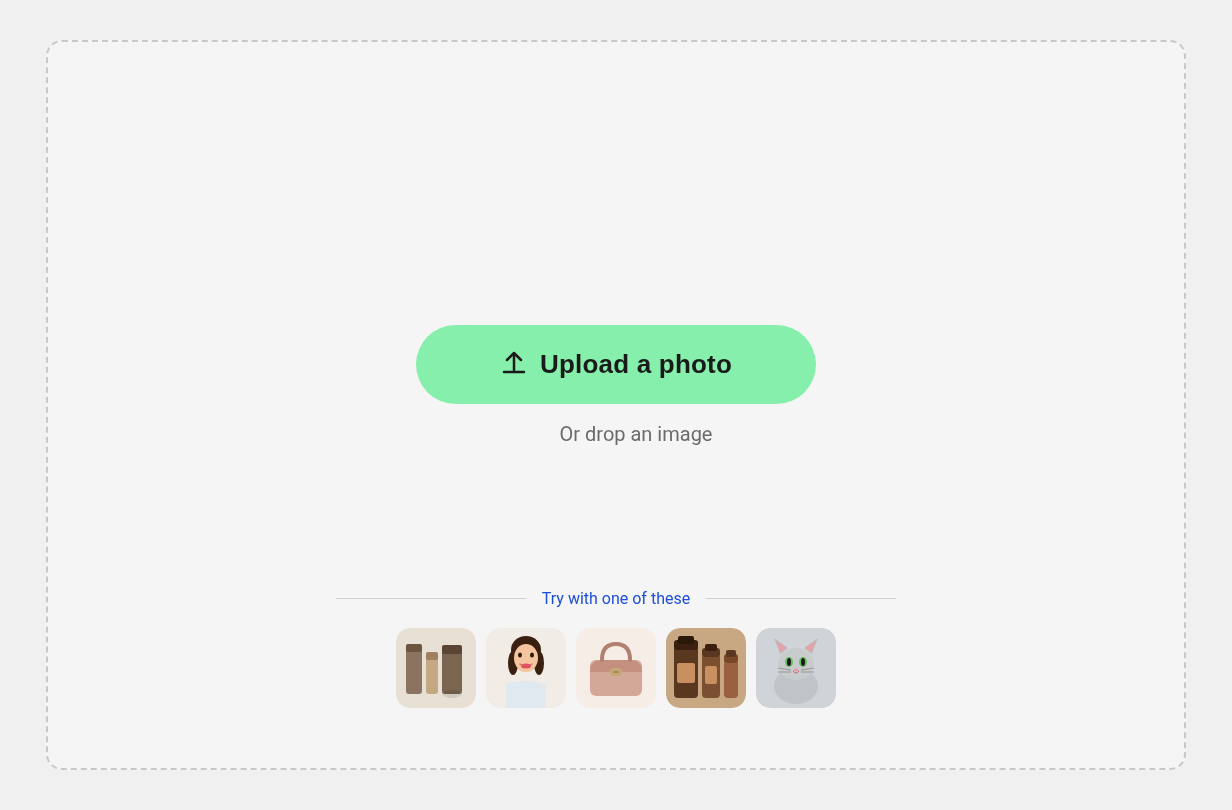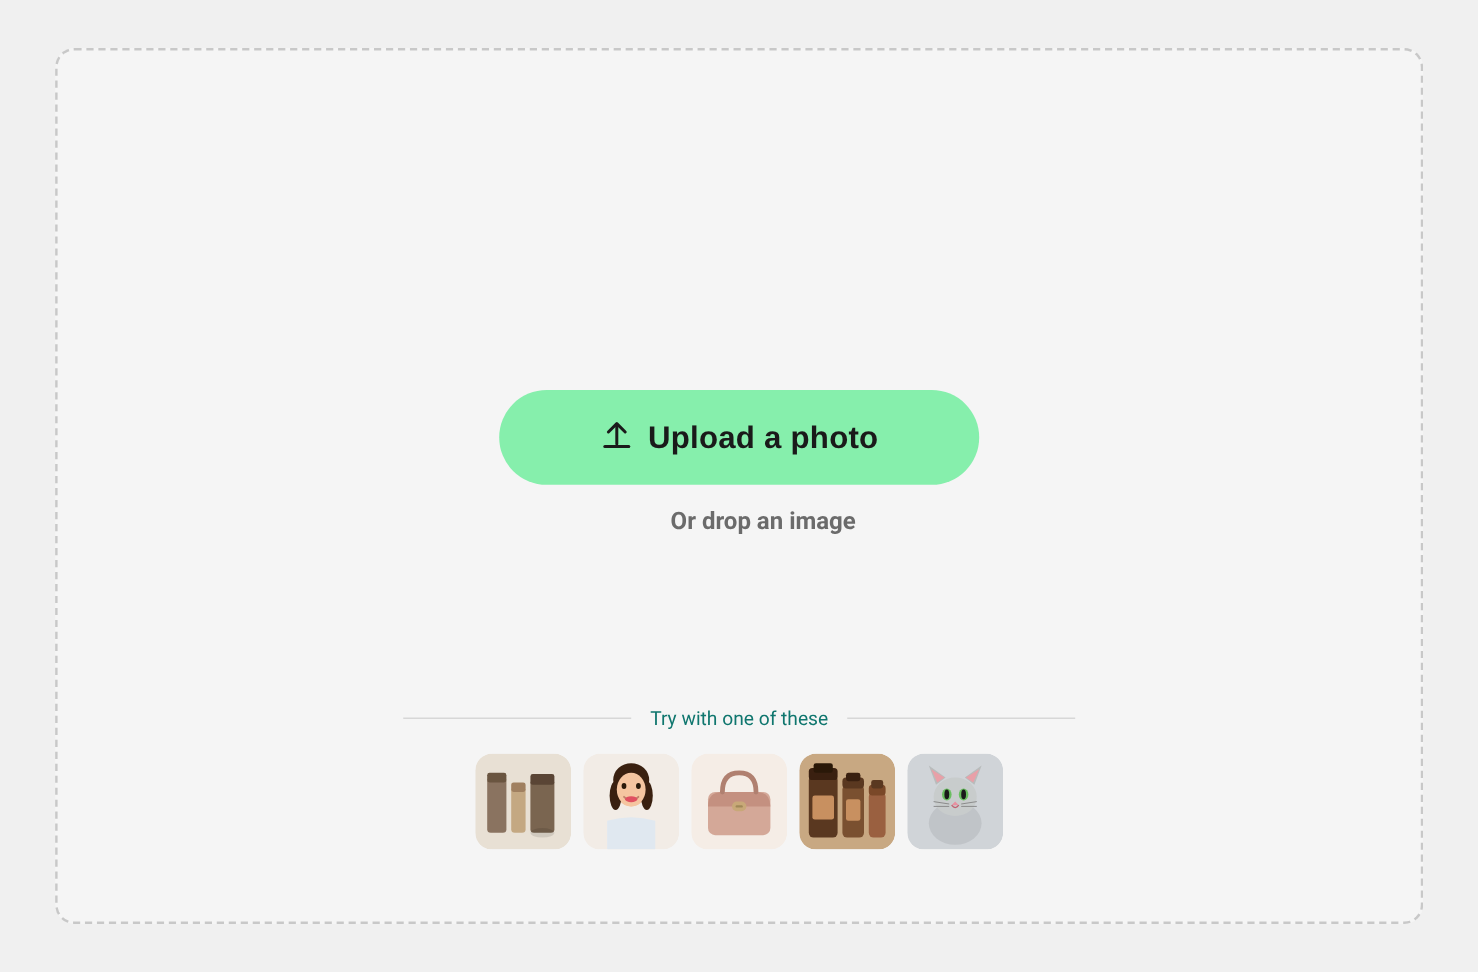--- a/index.html
+++ b/index.html
@@ -59,21 +59,21 @@
     .upload-icon {
       display: inline-flex;
       align-items: center;
       justify-content: center;
       font-size: 24px;
     }
 
     .drop-text {
       color: #6b6b6b;
       font-size: 20px;
-      font-weight: 700;
+      font-weight: 400;
       margin-left: 40px;
     }
 
     .sample-section {
       position: absolute;
       bottom: 60px;
       left: 50%;
       transform: translateX(-50%);
       display: flex;
       flex-direction: column;
@@ -89,21 +89,21 @@
       width: 100%;
     }
 
     .sample-divider {
       flex: 1;
       height: 1px;
       background: #d0d0d0;
     }
 
     .sample-label {
-      color: #0f766e;
+      color: #1d4ed8;
       font-size: 16px;
       font-weight: 400;
       white-space: nowrap;
     }
 
     .sample-images {
       display: flex;
       gap: 10px;
       align-items: center;
     }

